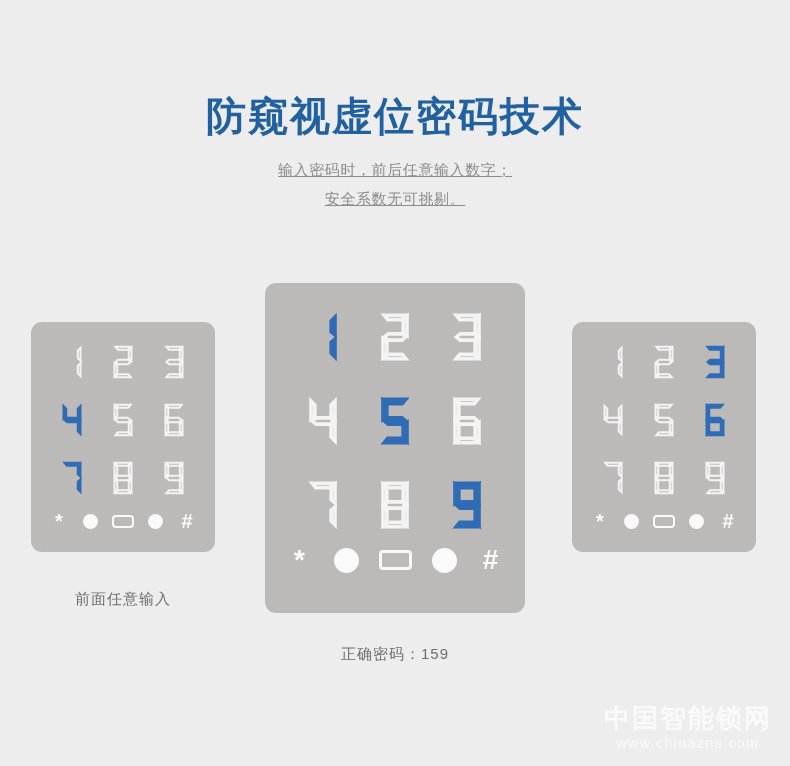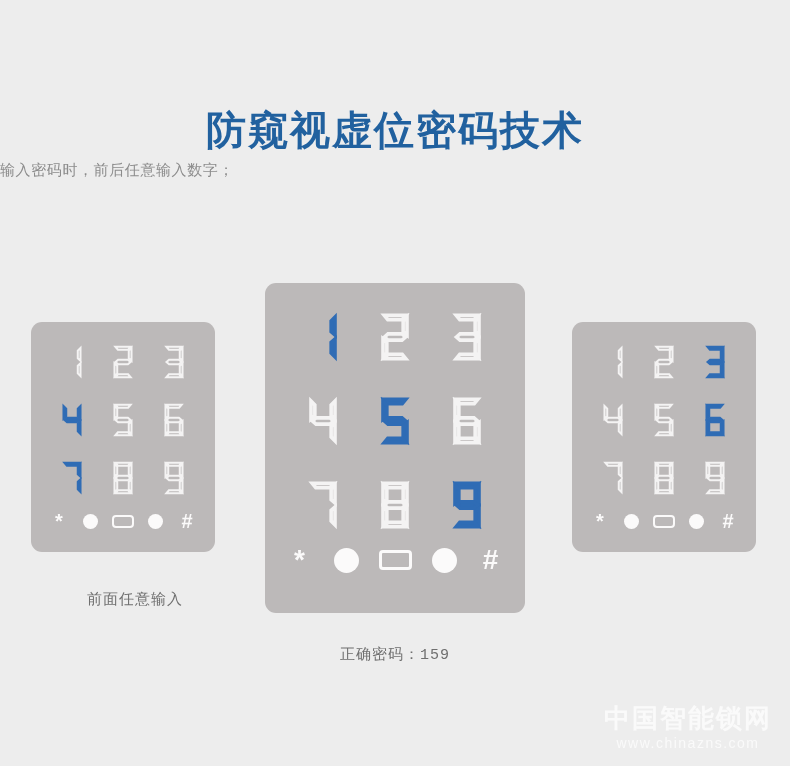--- a/index.html
+++ b/index.html
@@ -18,40 +18,41 @@
 
   .page {
     position: relative;
     width: 790px;
     height: 766px;
   }
 
   
   .title {
     position: absolute;
-    top: 106px;
+    top: 92px;
     left: 0;
     width: 790px;
     text-align: center;
     font-size: 40px;
     font-weight: bold;
     letter-spacing: 2px;
     color: #21619f;
     line-height: 1.2;
   }
   .subtitle {
     position: absolute;
     top: 155px;
     left: 0;
     width: 790px;
-    text-align: left;
+    text-align: center;
     color: #8c8c8c;
     font-size: 15px;
     line-height: 29px;
     letter-spacing: 0.6px;
+    text-decoration: underline;
   }
   .subtitle div { white-space: nowrap; }
 
   
   .panel {
     position: absolute;
     background: #bcb9b9;
     border-radius: 11px;
   }
   .panel.side  { width: 184px; height: 230px; }
@@ -124,23 +125,23 @@
 
   
   .caption {
     position: absolute;
     text-align: center;
     color: #6f6f6f;
     font-size: 15px;
     letter-spacing: 1px;
     white-space: nowrap;
   }
-  .caption.left-cap   { left: 43px;  top: 590px; width: 184px; text-align: center; }
+  .caption.left-cap   { left: 31px;  top: 590px; width: 184px; text-align: center; }
   .caption.right-cap  { left: 572px; top: 590px; width: 184px; }
-  .caption.center-cap { left: 265px; top: 645px; width: 260px; font-family: Liberation Mono, monospace; }
+  .caption.center-cap { left: 265px; top: 645px; width: 260px; }
 
   
   .watermark {
     position: absolute;
     right: 18px;
     bottom: 14px;
     text-align: center;
     color: #ffffff;
     opacity: 0.72;
     user-select: none;
@@ -160,20 +161,21 @@
 </style>
 </head>
 <body>
 
 <div class="page">
 
   <div class="title">防窥视虚位密码技术</div>
 
   <div class="subtitle">
     <div>输入密码时，前后任意输入数字；</div>
+    <div>安全系数无可挑剔。</div>
   </div>
 
   <div class="panel side left">
     <div class="keys">
         <div class="key">
           <svg viewBox="0 0 30 40" aria-hidden="true">
             <path class="seg-outline" d="M25,3.4 L25,18.4 L21.8,15.6 L21.8,6.6 Z"></path>
             <path class="seg-outline" d="M25,21.6 L25,36.6 L21.8,33.4 L21.8,24.4 Z"></path>
           </svg>
         </div>

